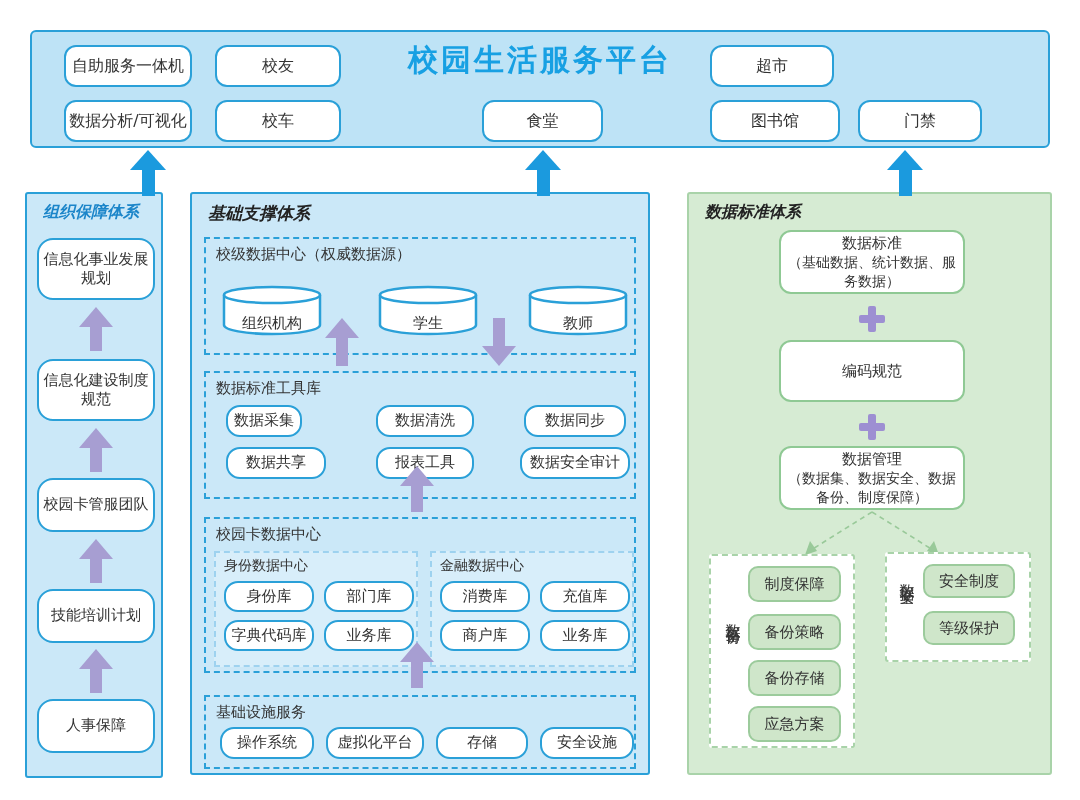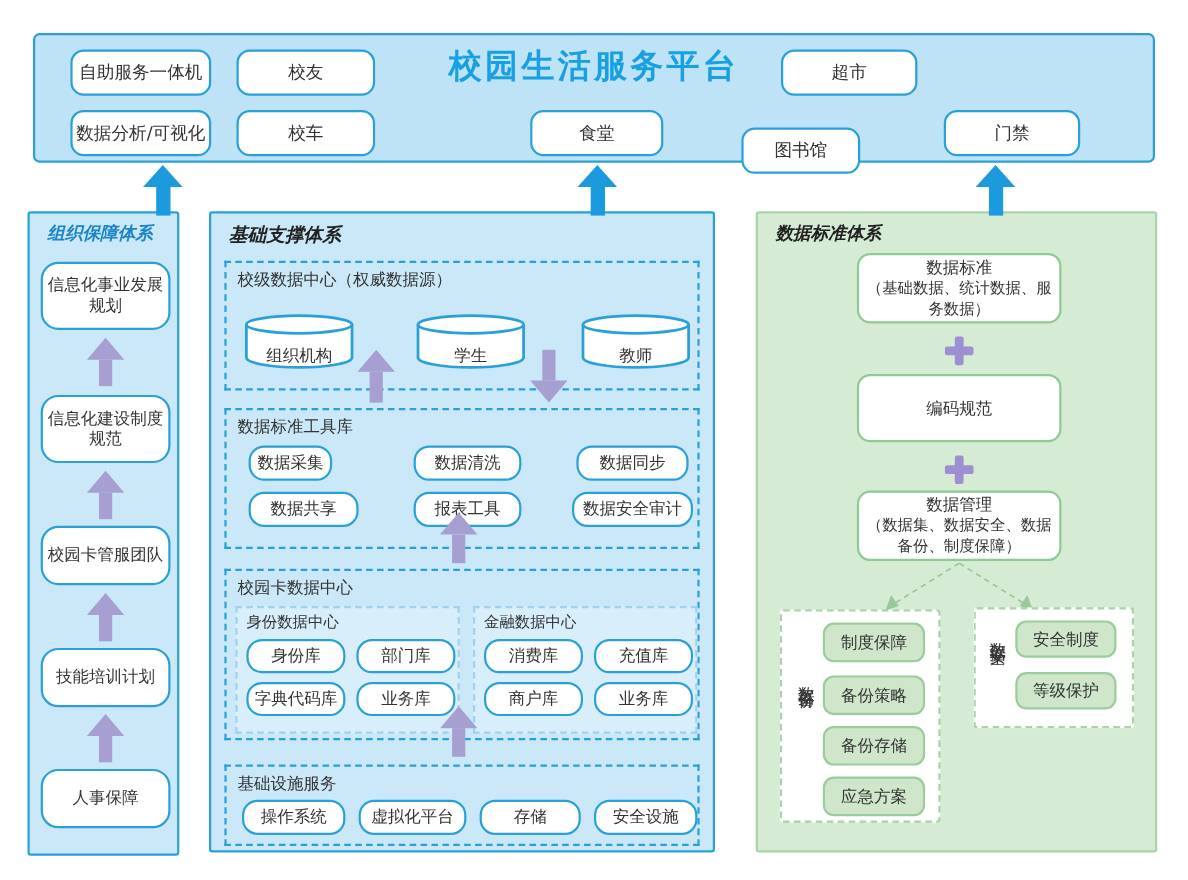--- a/index.html
+++ b/index.html
@@ -62,21 +62,21 @@
 <div class="canvas">
 
   <div class="banner">
     <div class="banner-title">校园生活服务平台</div>
     <div class="pill" style="left:32px;top:13px;width:128px;height:42px;">自助服务一体机</div>
     <div class="pill" style="left:183px;top:13px;width:126px;height:42px;">校友</div>
     <div class="pill" style="left:678px;top:13px;width:124px;height:42px;">超市</div>
     <div class="pill" style="left:32px;top:68px;width:128px;height:42px;">数据分析/可视化</div>
     <div class="pill" style="left:183px;top:68px;width:126px;height:42px;">校车</div>
     <div class="pill" style="left:450px;top:68px;width:121px;height:42px;">食堂</div>
-    <div class="pill" style="left:642px;top:68px;width:108px;height:42px;margin-top:16px;">图书馆</div>
+    <div class="pill" style="left:678px;top:68px;width:130px;height:42px;">图书馆</div>
     <div class="pill" style="left:826px;top:68px;width:124px;height:42px;">门禁</div>
   </div>
 
   <div class="barrow" style="left:130px;top:150px;">
       <div class="head"></div>
       <div class="stem"></div>
     </div>
   <div class="barrow" style="left:525px;top:150px;">
       <div class="head"></div>
       <div class="stem"></div>

